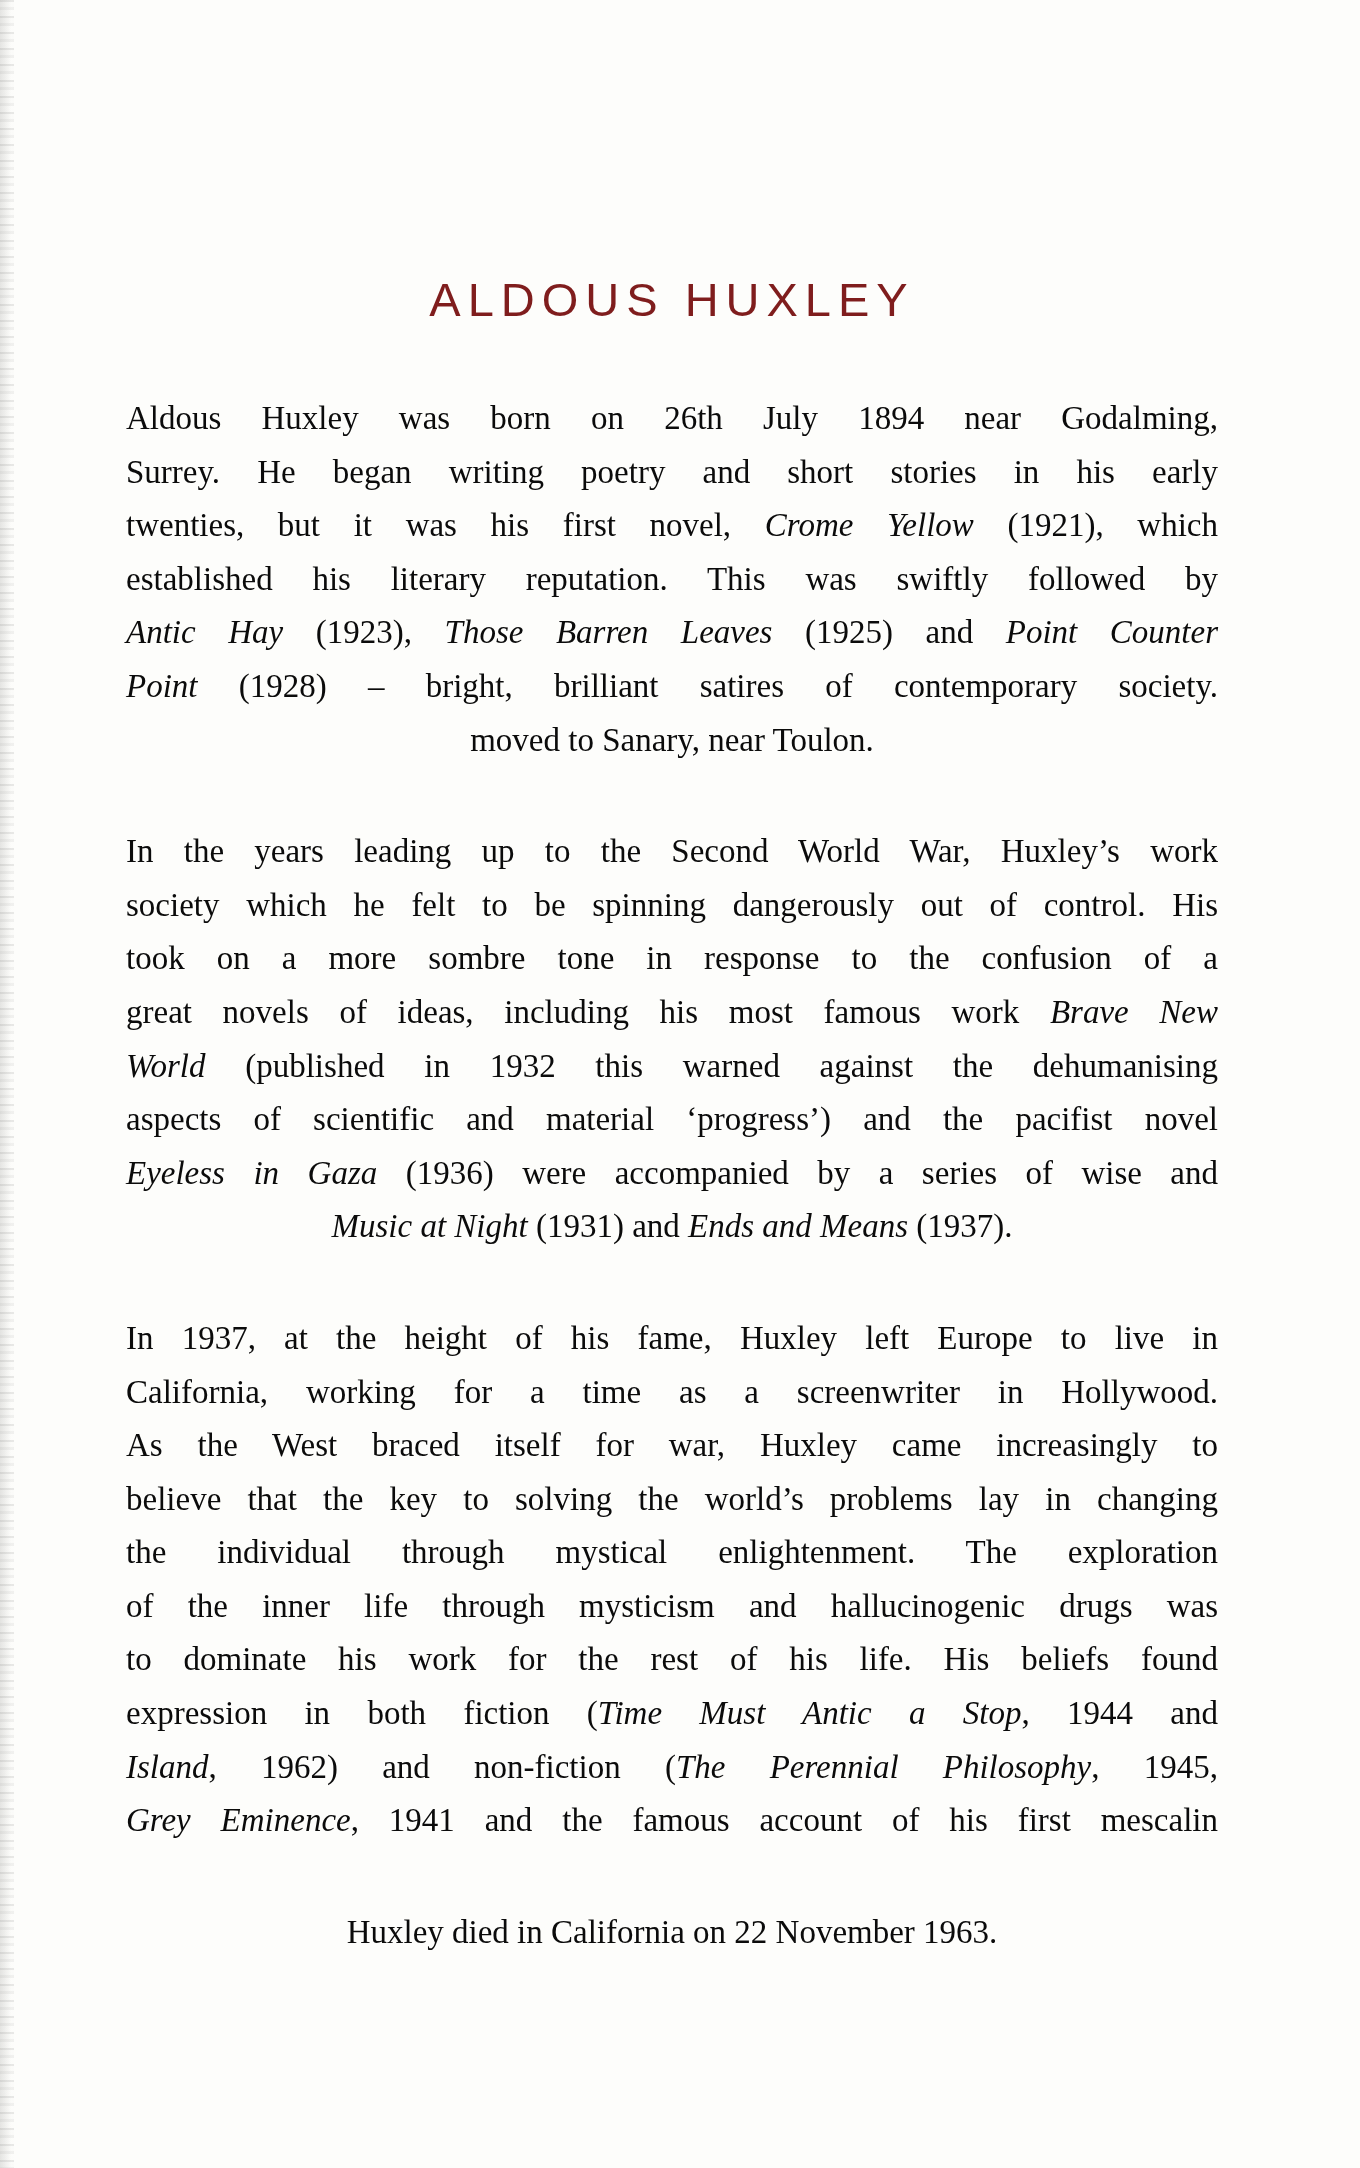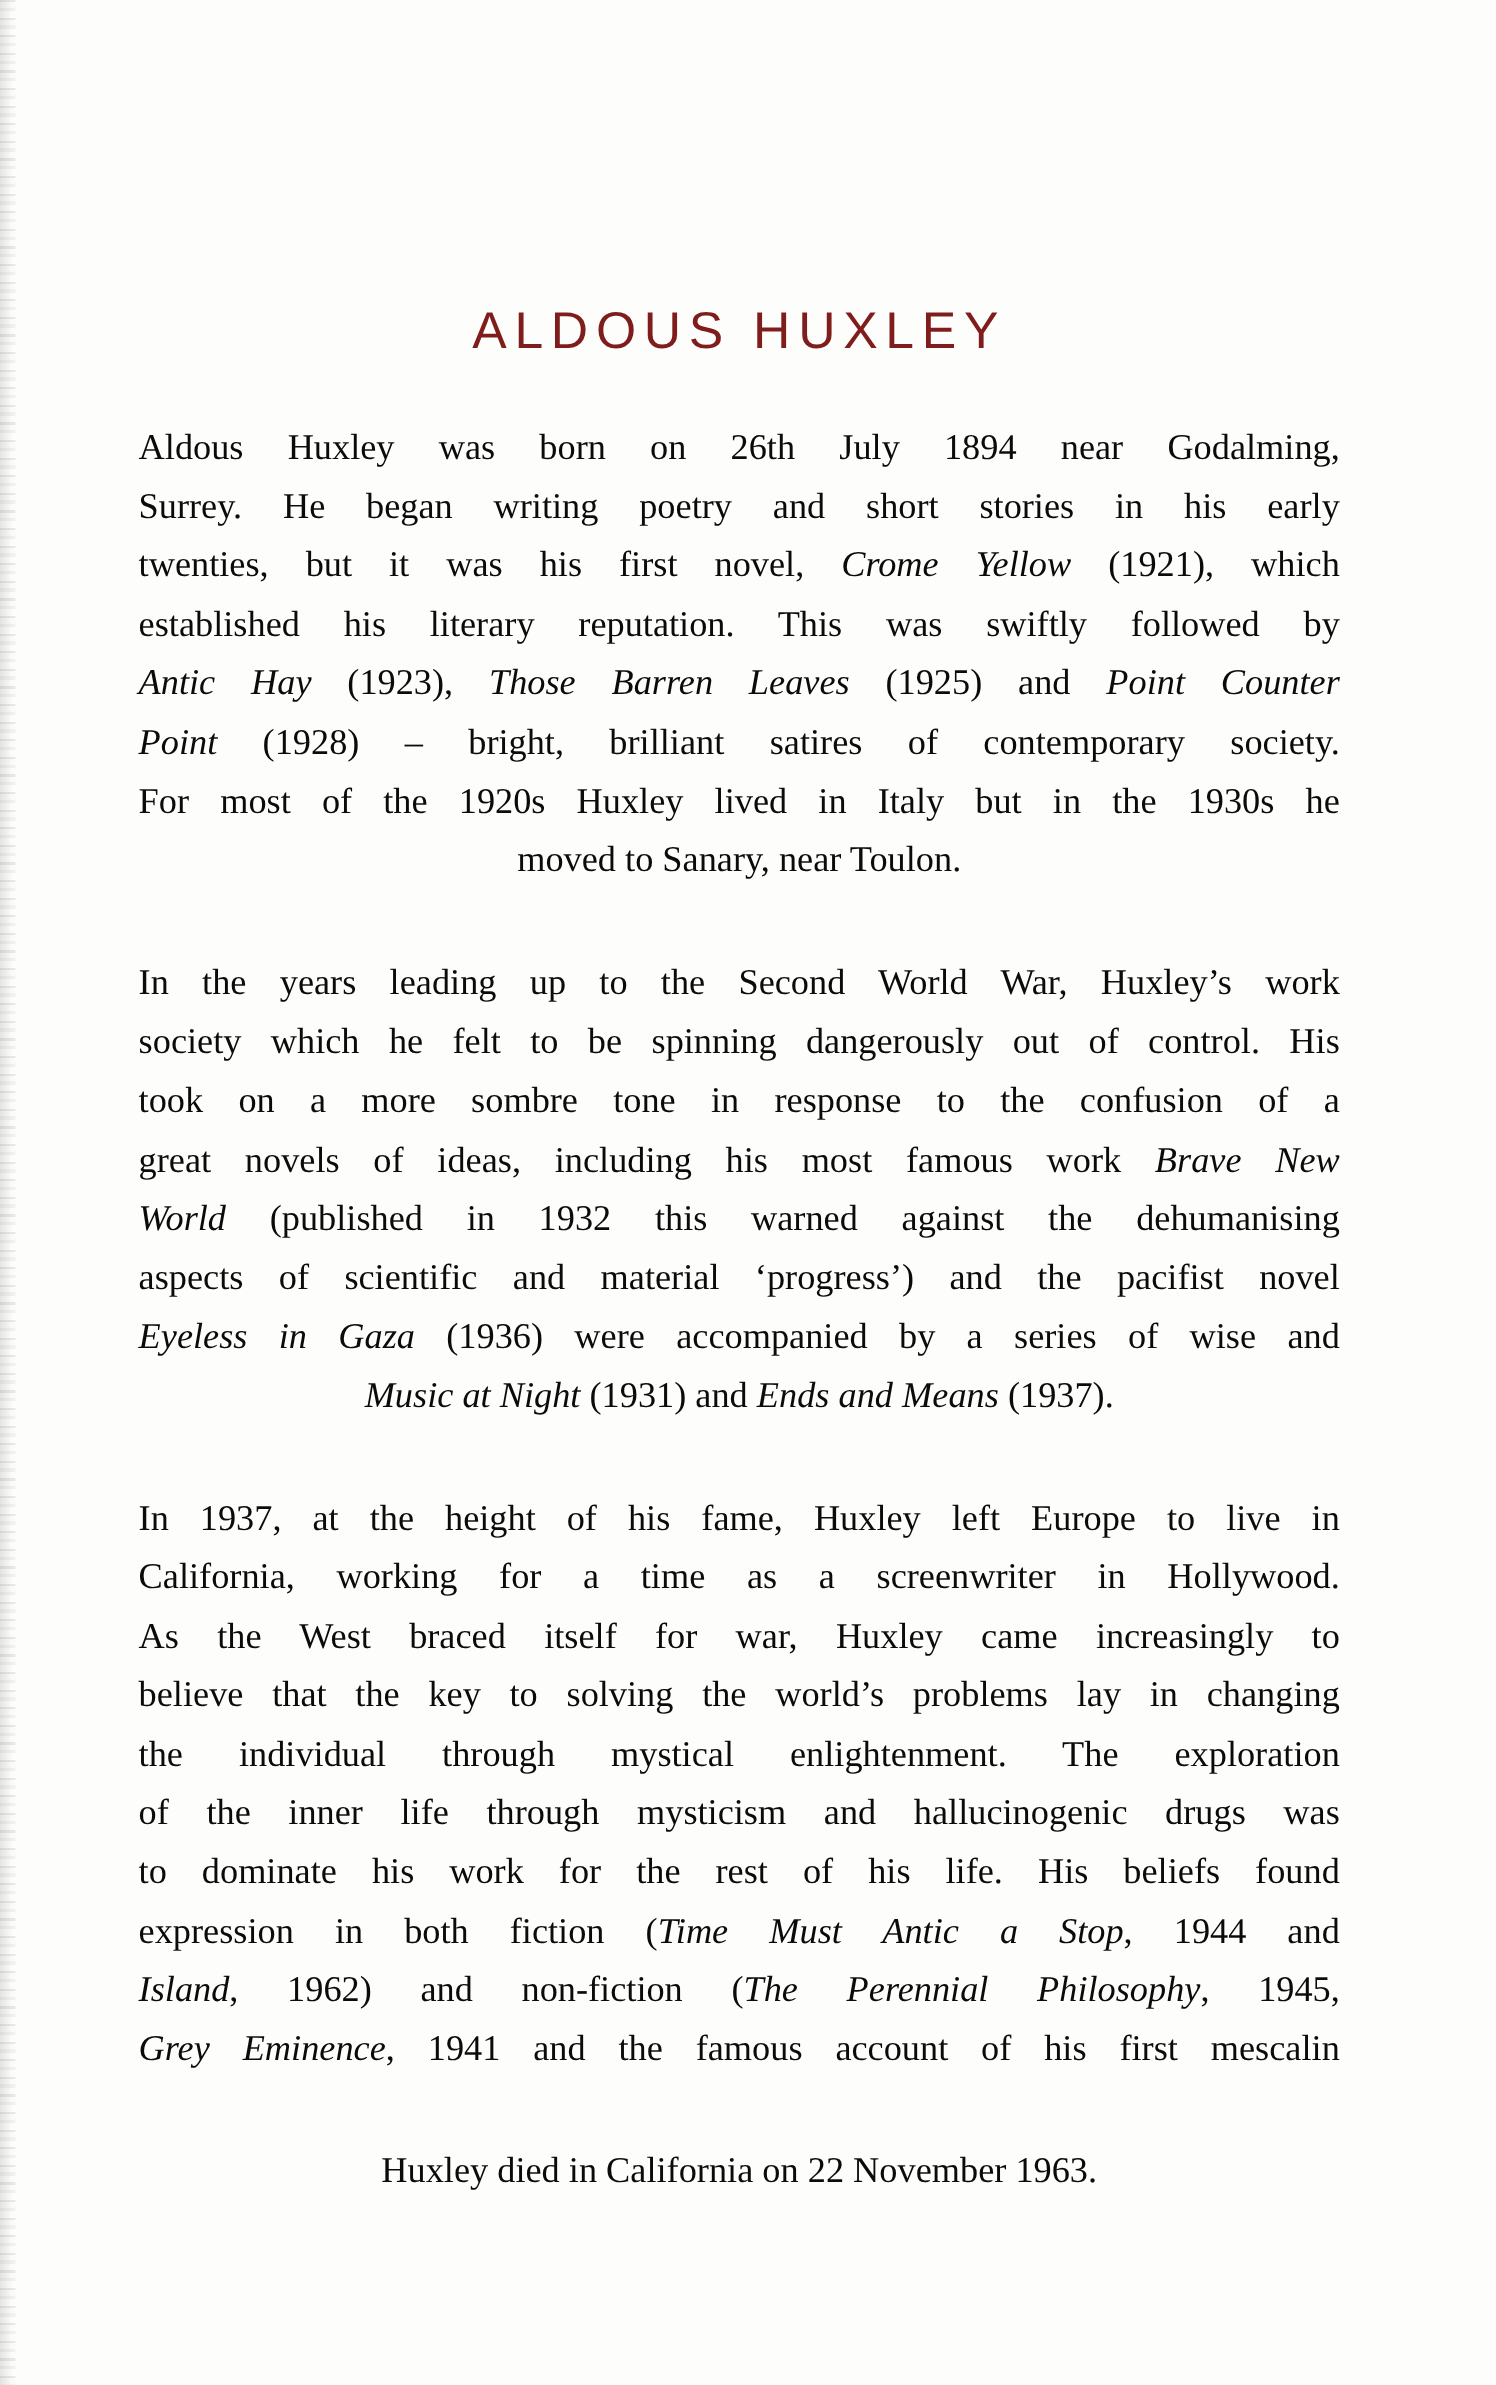--- a/index.html
+++ b/index.html
@@ -46,21 +46,21 @@
     font-family: "Liberation Sans", sans-serif;
     font-weight: 400;
     font-size: 47px;
     letter-spacing: 7px;
     color: #7f1d1d;
     white-space: nowrap;
   }
   .textblock {
     position: absolute;
     left: 126px;
-    top: 381px;
+    top: 392px;
     width: 1092px;
     font-size: 33px;
     line-height: 53.6px;
   }
   .paragraph + .paragraph {
     margin-top: 58px;
   }
   .line {
     text-align: justify;
     text-align-last: justify;
@@ -80,21 +80,20 @@
   <div class="scan-edge"></div>
   <h1 class="title">ALDOUS HUXLEY</h1>
   <main class="textblock">
       <div class="paragraph">
         <div class="line"><span class="seg">Aldous Huxley was born on 26th July 1894 near Godalming,</span></div>
         <div class="line"><span class="seg">Surrey. He began writing poetry and short stories in his early</span></div>
         <div class="line"><span class="seg">twenties, but it was his first novel, </span><span class="seg italic">Crome Yellow</span><span class="seg"> (1921), which</span></div>
         <div class="line"><span class="seg">established his literary reputation. This was swiftly followed by</span></div>
         <div class="line"><span class="seg italic">Antic Hay</span><span class="seg"> (1923), </span><span class="seg italic">Those Barren Leaves</span><span class="seg"> (1925) and </span><span class="seg italic">Point Counter</span></div>
         <div class="line"><span class="seg italic">Point</span><span class="seg"> (1928) – bright, brilliant satires of contemporary society.</span></div>
-        <div class="line"><span class="seg">For most of the 1920s Huxley lived in Italy but in the 1930s he</span></div>
         <div class="line center"><span class="seg">moved to Sanary, near Toulon.</span></div>
       </div>
       <div class="paragraph">
         <div class="line"><span class="seg">In the years leading up to the Second World War, Huxley’s work</span></div>
         <div class="line"><span class="seg">society which he felt to be spinning dangerously out of control. His</span></div>
         <div class="line"><span class="seg">took on a more sombre tone in response to the confusion of a</span></div>
         <div class="line"><span class="seg">great novels of ideas, including his most famous work </span><span class="seg italic">Brave New</span></div>
         <div class="line"><span class="seg italic">World</span><span class="seg"> (published in 1932 this warned against the dehumanising</span></div>
         <div class="line"><span class="seg">aspects of scientific and material ‘progress’) and the pacifist novel</span></div>
         <div class="line"><span class="seg italic">Eyeless in Gaza</span><span class="seg"> (1936) were accompanied by a series of wise and</span></div>

